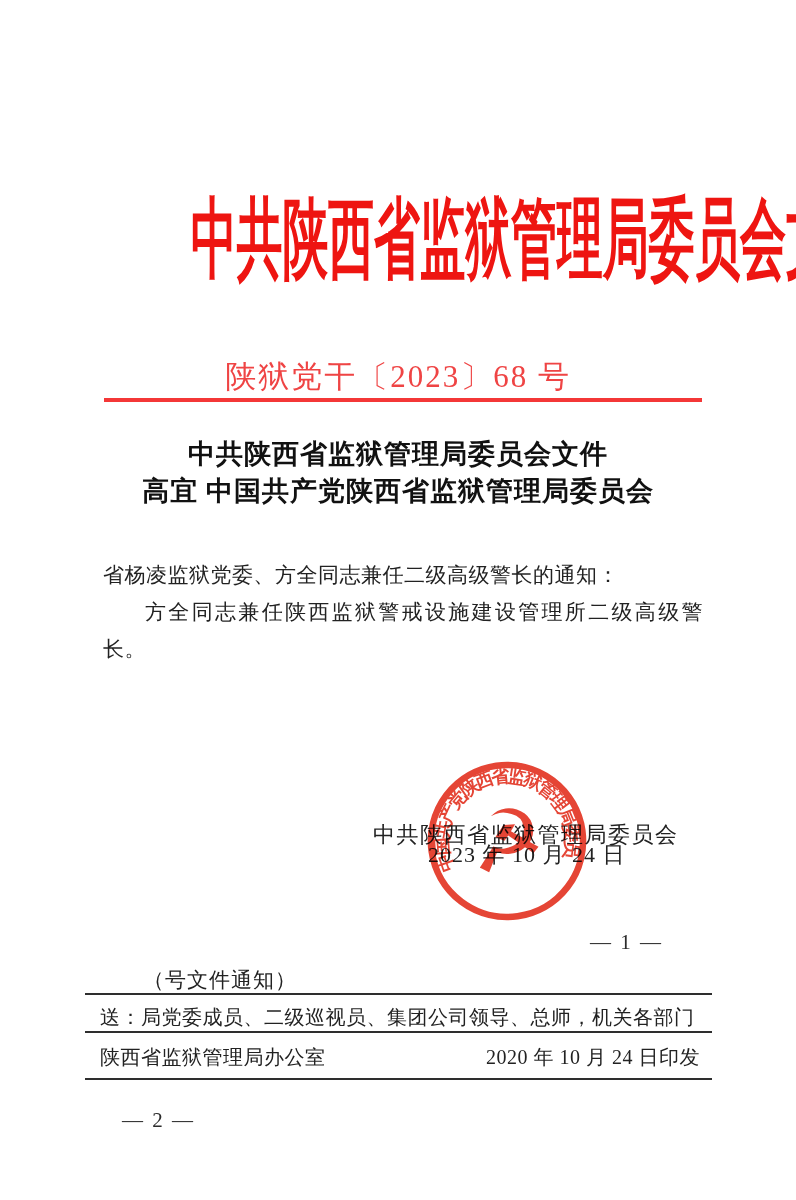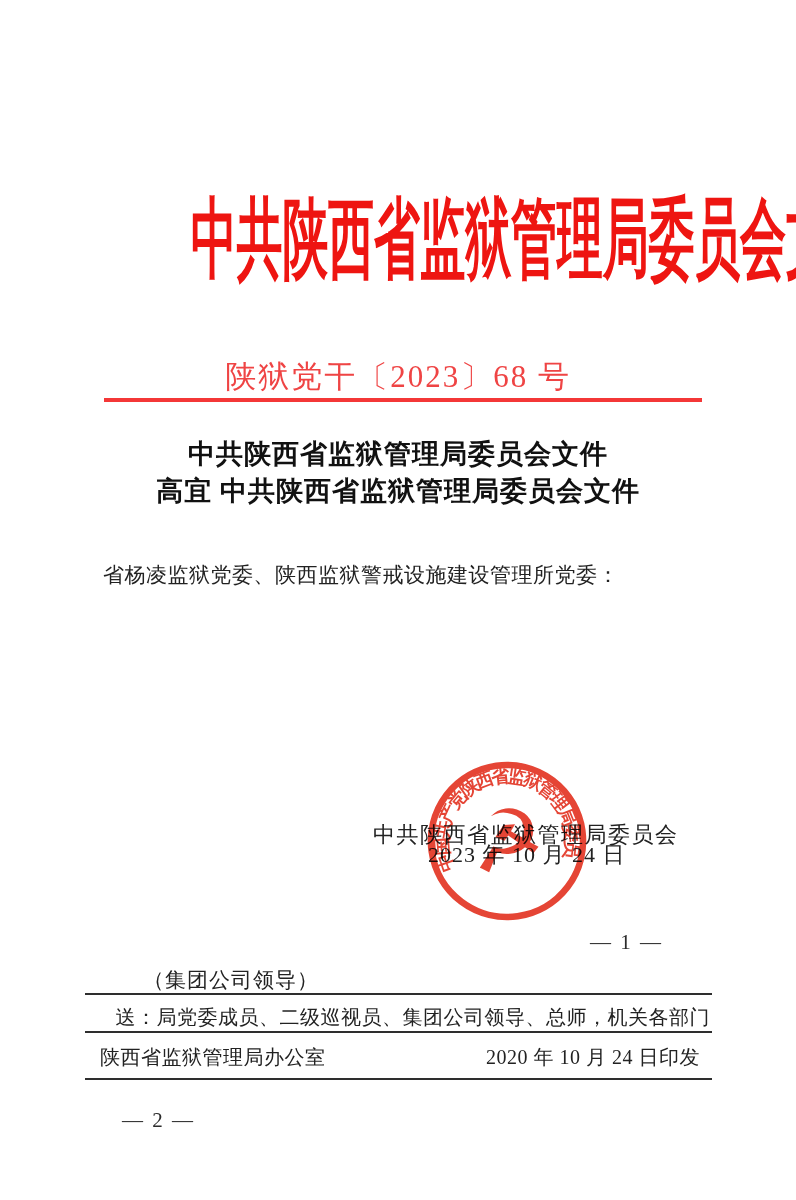--- a/index.html
+++ b/index.html
@@ -72,21 +72,21 @@
     font-size: 21px; letter-spacing: 1px; color: #222;
   }
 
   .rule { position: absolute; left: 85px; width: 627px; height: 2px; background: #2e2e2e; }
   .rule-1 { top: 993px; }
   .rule-2 { top: 1031px; }
   .rule-3 { top: 1078px; }
 
   .distribution {
     position: absolute; top: 1004px; left: 100px; width: 610px;
-    font-size: 20px; letter-spacing: 0.5px; color: #222; text-align: right;
+    font-size: 20px; letter-spacing: 0.5px; color: #222;
   }
 
   .issuer-row {
     position: absolute; top: 1044px; left: 100px; width: 600px;
     display: flex; justify-content: space-between;
     font-size: 20px; letter-spacing: 0.5px; color: #222; gap: 12px;
   }
 
   .seal svg text { font-family: "DejaVu Sans", sans-serif; }
 </style>
@@ -96,45 +96,46 @@
 <div class="page">
 
   <h1 class="org-header">中共陕西省监狱管理局委员会文件</h1>
 
   <div class="doc-number">陕狱党干〔2023〕68 号</div>
 
   <div class="red-rule"></div>
 
   <div class="doc-title">
     <div>中共陕西省监狱管理局委员会文件</div>
-    <div>高宜 中共陕西省监狱管理局委员会文件</div>
+    <div>高宜 中国共产党陕西省监狱管理局委员会</div>
   </div>
 
   <div class="body-text">
-    <p class="no-indent">省杨凌监狱党委、陕西监狱警戒设施建设管理所党委：</p>
+    <p class="no-indent">省杨凌监狱党委、方全同志兼任二级高级警长的通知：</p>
+    <p>方全同志兼任陕西监狱警戒设施建设管理所二级高级警长。</p>
   </div>
 
   <div class="sig-org">中共陕西省监狱管理局委员会</div>
 
   <div class="sig-date">2023 年 10 月 24 日</div>
 
   <div class="seal">
     <svg viewBox="0 0 200 200" width="190" height="190">
       <circle cx="100" cy="100" r="80" fill="none" stroke="#e2301f" stroke-width="7"></circle>
       <path id="sealTextArc" d="M 41.7 121.2 A 62 62 0 1 1 158.3 121.2" fill="none"></path>
       <text font-size="19" font-weight="bold" fill="#e2301f">
         <textPath href="#sealTextArc" startOffset="0" textLength="258" lengthAdjust="spacing">中国共产党陕西省监狱管理局委员会</textPath>
       </text>
       <text x="100" y="130" font-size="88" text-anchor="middle" fill="#e2301f">☭</text>
     </svg>
   </div>
 
   <div class="page-num page-num-1">— 1 —</div>
 
-  <div class="public-note">（集团公司领导）</div>
+  <div class="public-note">（号文件通知）</div>
 
   <div class="rule rule-1"></div>
 
   <div class="distribution">送：局党委成员、二级巡视员、集团公司领导、总师，机关各部门</div>
 
   <div class="rule rule-2"></div>
 
   <div class="issuer-row">
     <span>陕西省监狱管理局办公室</span>
     <span>2020 年 10 月 24 日印发</span>

